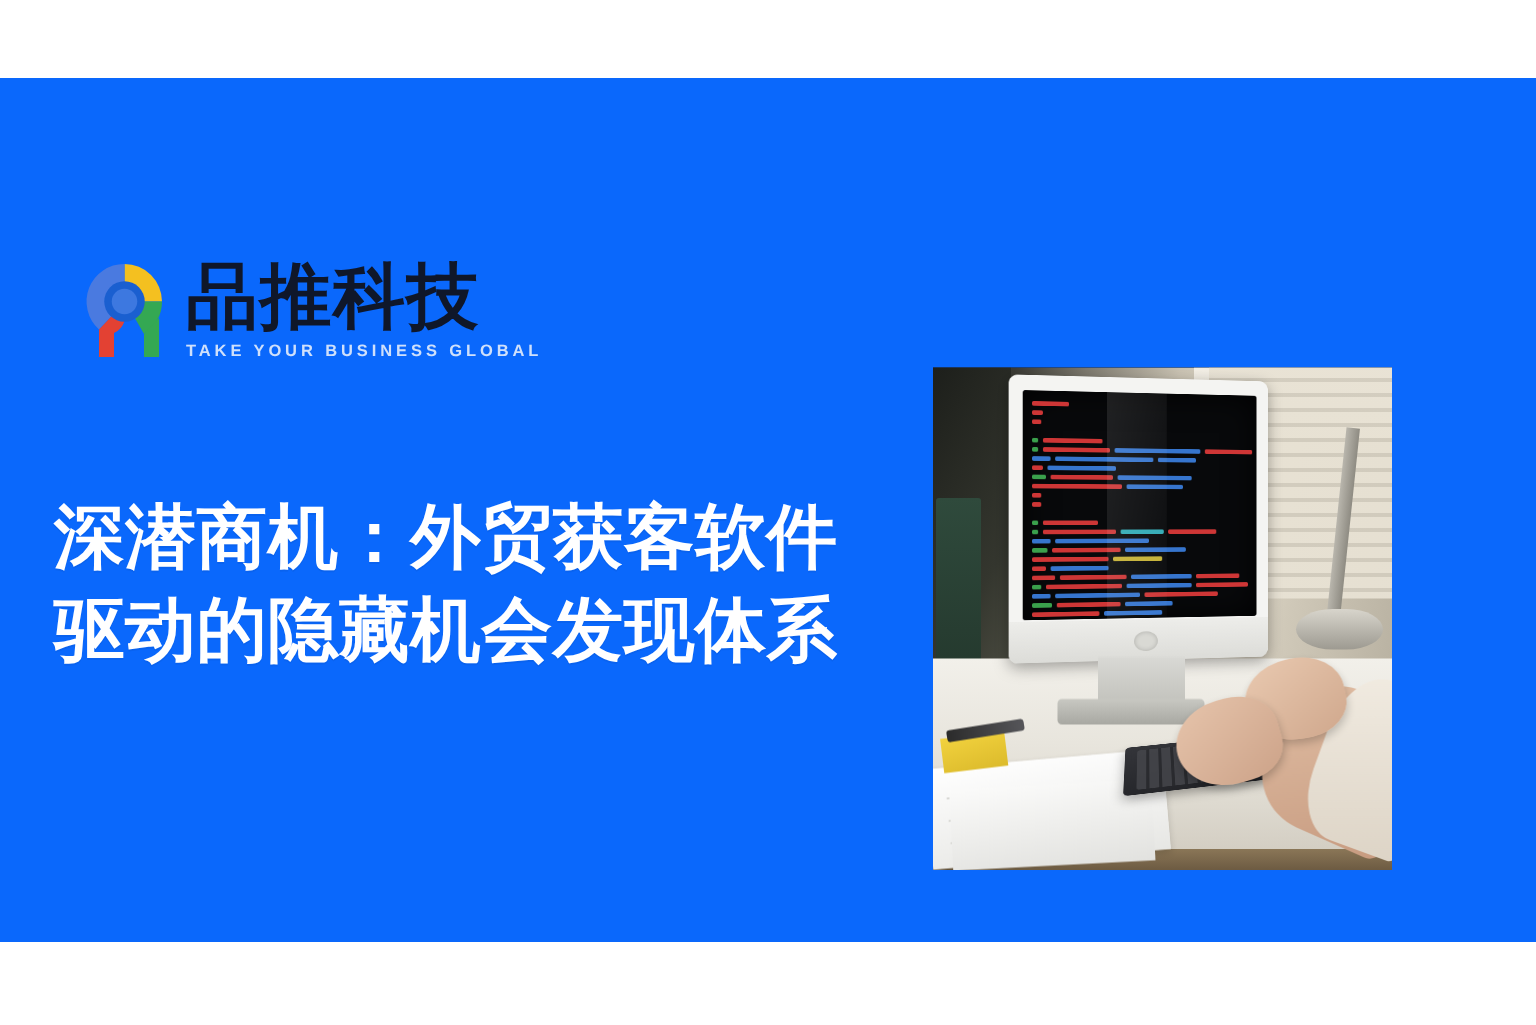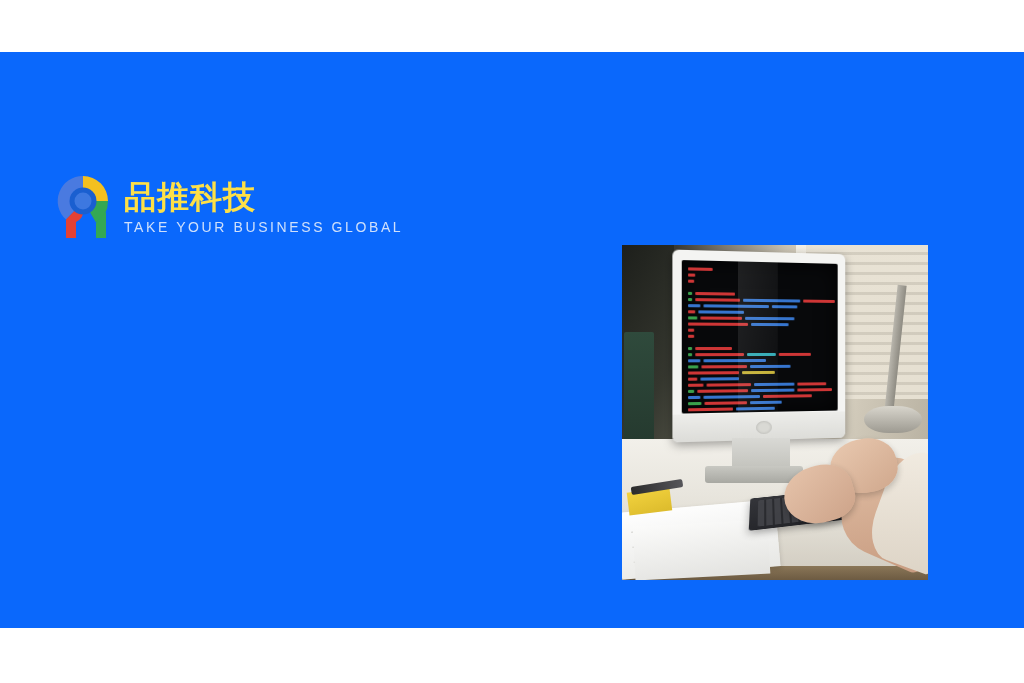--- a/index.html
+++ b/index.html
@@ -17,27 +17,27 @@
   }
   .band-top{position:absolute;left:0;top:0;width:1024px;height:52px;background:#fff;}
   .band-bottom{position:absolute;left:0;top:628px;width:1024px;height:55px;background:#fff;}
 
   
   .logo{position:absolute;left:52px;top:118px;display:flex;align-items:center;gap:10px;}
   .logo-mark{width:62px;height:72px;flex:0 0 auto;position:relative;}
   .logo-mark svg{display:block;width:62px;height:72px;}
   .logo-text{display:flex;flex-direction:column;justify-content:center;padding-top:2px;}
   .logo-name{
-    color:#fde047;font-size:32px;line-height:1;font-weight:700;
+    color:#0f172a;font-size:48px;line-height:1;font-weight:700;
     letter-spacing:1px;white-space:nowrap;
     font-family:"DejaVu Sans","Liberation Sans",sans-serif;
   }
   .logo-tagline{
-    color:#cfe0fb;font-size:14px;line-height:1;letter-spacing:2.6px;
-    margin-top:7px;white-space:nowrap;font-weight:400;
+    color:#cfe0fb;font-size:11px;line-height:1;letter-spacing:2.6px;
+    margin-top:7px;white-space:nowrap;font-weight:700;
   }
 
   
   .headline{
     position:absolute;left:36px;top:276px;width:570px;
     color:#ffffff;font-weight:700;font-size:47px;line-height:1.32;
     letter-spacing:0.5px;
     font-family:"DejaVu Sans","Liberation Sans",sans-serif;
     text-shadow:0 1px 0 rgba(0,0,0,0.05);
   }
@@ -174,20 +174,24 @@
           <circle cx="31" cy="31" r="13.5" fill="#1a5fd0"></circle>
           <circle cx="31" cy="31" r="8.5" fill="#3d78e0"></circle>
         </svg>
       </div>
       <div class="logo-text">
         <div class="logo-name">品推科技</div>
         <div class="logo-tagline">TAKE YOUR BUSINESS GLOBAL</div>
       </div>
     </div>
 
+    <div class="headline">
+      <span class="hl-line">深潜商机：外贸获客软件</span>
+      <span class="hl-line">驱动的隐藏机会发现体系</span>
+    </div>
 
 
     <div class="photo">
       <div class="photo-inner">
         <div class="bg-wall"></div>
         <div class="window-bright"></div>
         <div class="window-blind"></div>
         <div class="dark-left"></div>
         <div class="green-box"></div>
 

